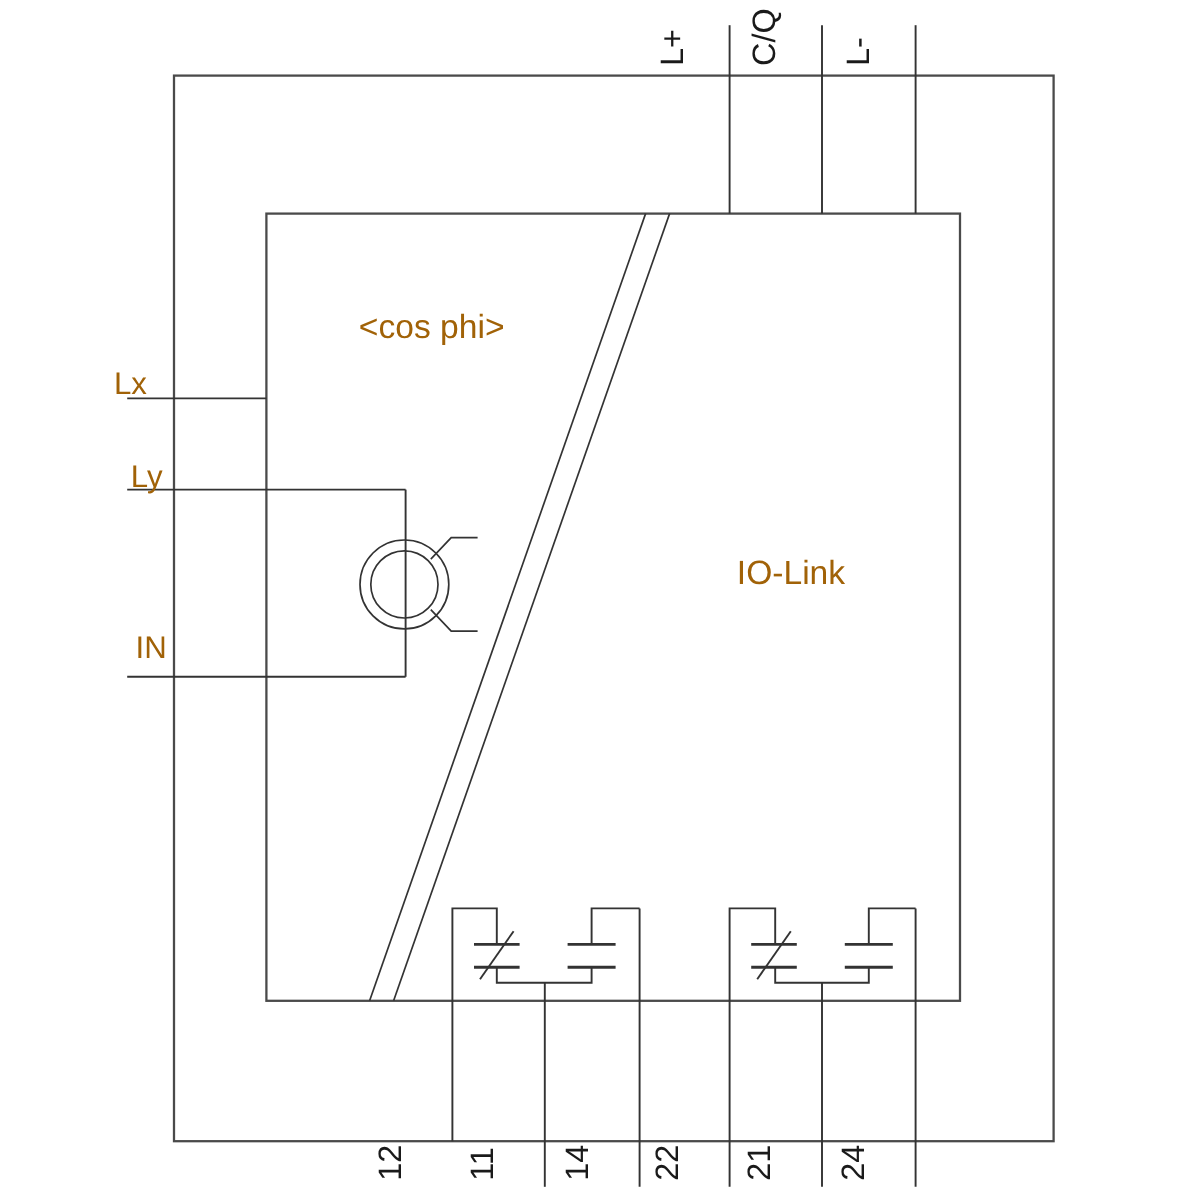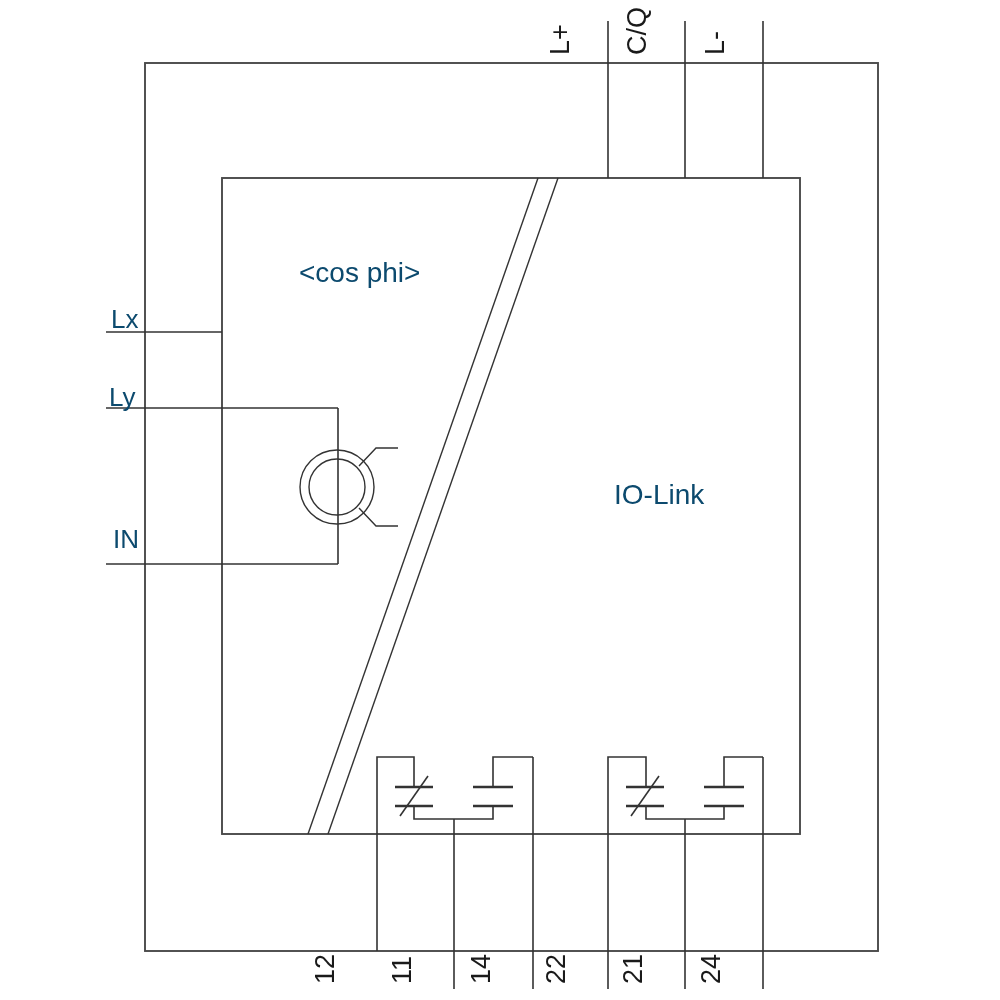--- a/index.html
+++ b/index.html
@@ -10,21 +10,21 @@
     font-family:"Liberation Sans",sans-serif;
     color:#1a1a1a;
     overflow:hidden;
   }
   .stage svg{position:absolute;left:0;top:0;}
   .lbl{
     position:absolute;
     font-size:26px;
     line-height:30px;
     white-space:nowrap;
-    color:#0c4a6e;
+    color:#a16207;
   }
   .big{font-size:28px;line-height:32px;}
   .rot{
     position:absolute;
     font-size:27px;
     height:28px;line-height:28px;
     white-space:nowrap;
     transform:rotate(-90deg);
     transform-origin:0 100%;
     color:#1a1a1a;
@@ -99,26 +99,26 @@
       <path class="stroke" d="M685 819 V989"></path>
       <path class="stroke" d="M763 757 V989"></path>
     </g>
 
   </svg>
 
   <div class="rot" style="left:574px;top:27px">L+</div>
   <div class="rot" style="left:651px;top:27px">C/Q</div>
   <div class="rot" style="left:729px;top:27px">L-</div>
 
-  <div class="lbl" style="left:111px;top:304px">Lx</div>
+  <div class="lbl" style="left:95px;top:304px">Lx</div>
   <div class="lbl" style="left:109px;top:382px">Ly</div>
   <div class="lbl" style="left:113px;top:524px">IN</div>
 
   <div class="lbl big" style="left:299px;top:257px">&lt;cos phi&gt;</div>
-  <div class="lbl big" style="left:614px;top:479px">IO-Link</div>
+  <div class="lbl big" style="left:614px;top:462px">IO-Link</div>
 
   <div class="rot" style="left:339px;top:956px">12</div>
   <div class="rot" style="left:416px;top:956px">11</div>
   <div class="rot" style="left:495px;top:956px">14</div>
   <div class="rot" style="left:570px;top:956px">22</div>
   <div class="rot" style="left:647px;top:956px">21</div>
   <div class="rot" style="left:725px;top:956px">24</div>
 
 </div>
 

